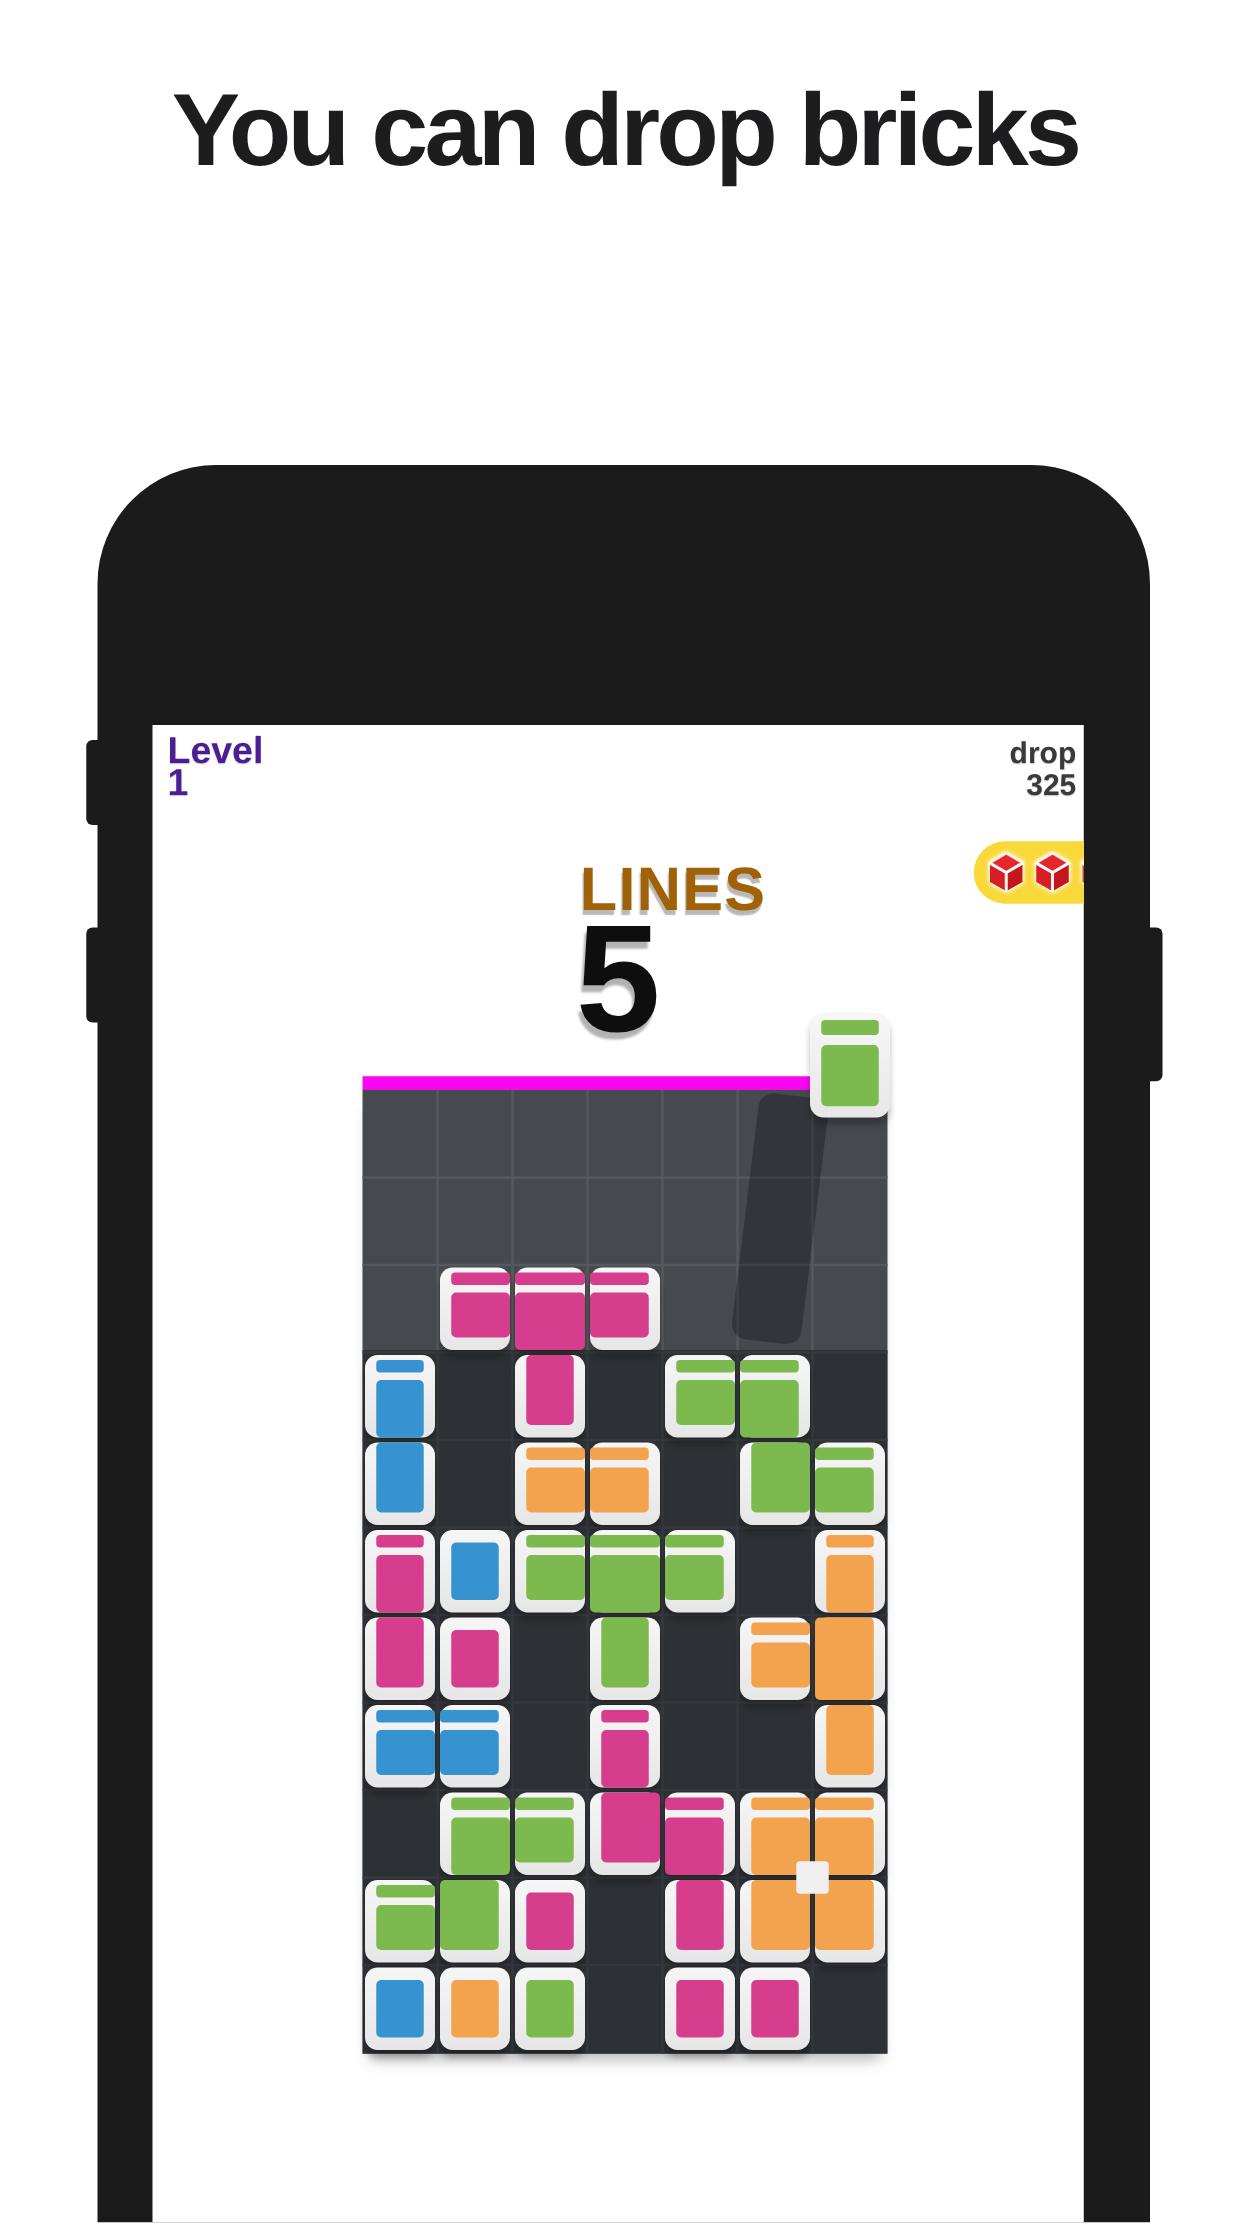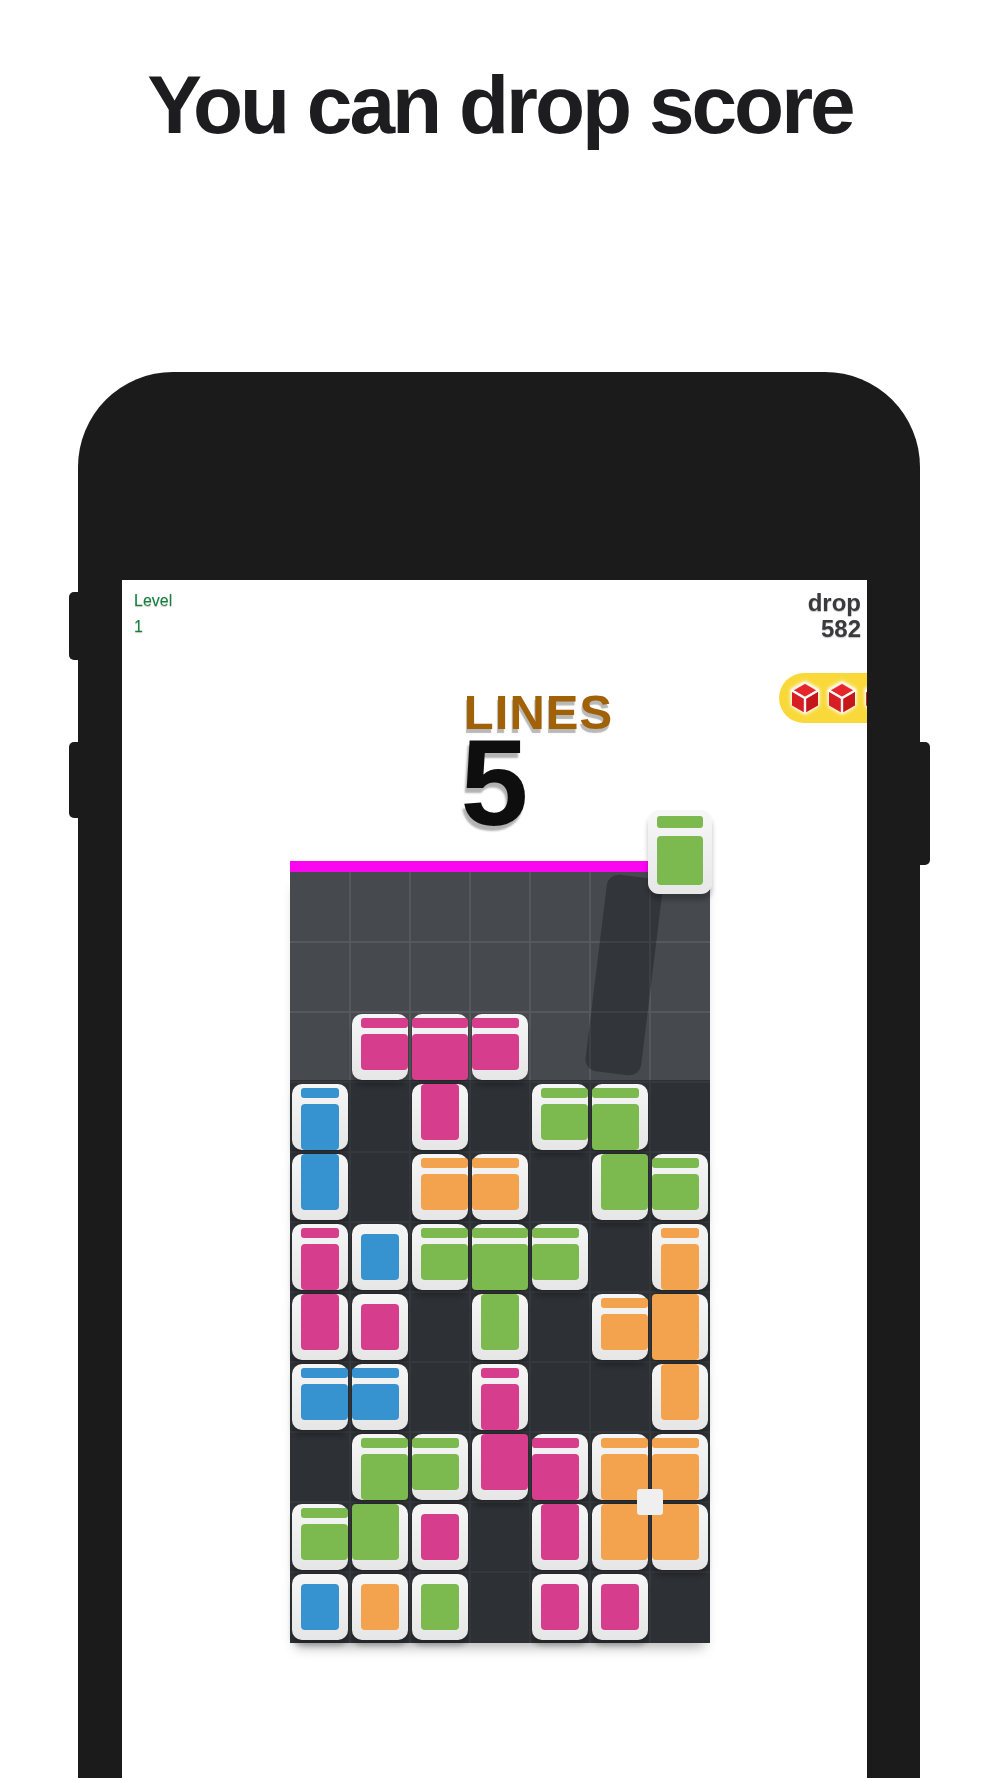--- a/index.html
+++ b/index.html
@@ -12,22 +12,22 @@
   .phone{position:absolute;left:78px;top:372px;width:842px;height:1406px;
          background:#1b1b1b;border-radius:95px 95px 0 0;}
   .nub{position:absolute;background:#1b1b1b;}
   .nub-l1{left:69px;top:592px;width:10px;height:68px;border-radius:5px 0 0 5px;}
   .nub-l2{left:69px;top:742px;width:10px;height:76px;border-radius:5px 0 0 5px;}
   .nub-r1{left:920px;top:742px;width:10px;height:123px;border-radius:0 5px 5px 0;}
 
   .screen{position:absolute;left:122px;top:580px;width:745px;height:1198px;
           background:#ffffff;overflow:hidden;}
 
-  .hud-level{position:absolute;left:12px;top:8px;font-size:16px;font-weight:normal;
-             color:#15803d;line-height:26px;text-shadow:0 1px 1px rgba(0,0,0,0.25);}
+  .hud-level{position:absolute;left:12px;top:8px;font-size:30px;font-weight:bold;
+             color:#4c1d95;line-height:26px;text-shadow:0 1px 1px rgba(0,0,0,0.25);}
   .hud-score{position:absolute;right:6px;top:10px;font-size:24px;font-weight:bold;
              color:#3a3a3d;line-height:26px;text-align:right;text-shadow:0 1px 1px rgba(0,0,0,0.25);}
 
   .badge{position:absolute;left:323px;top:7px;width:110px;height:73px;
          background:var(--yellow);border-radius:14px;border-bottom:5px solid var(--badge-edge);
          text-align:center;line-height:76px;font-size:50px;font-weight:bold;color:var(--red);
          text-shadow:-1px 3px 2px rgba(90,40,0,0.35);}
 
   .lines-label{position:absolute;left:0;width:745px;top:104px;text-align:center;
                font-size:49px;font-weight:bold;letter-spacing:1px;color:#a16207;
@@ -61,38 +61,38 @@
                  background:linear-gradient(#f7f7f7,#e7e7e7);border-radius:11px;
                  box-shadow:0 6px 5px rgba(0,0,0,0.25);}
   .floating-tile .strip{position:absolute;left:9px;top:6px;width:46px;height:12px;border-radius:3px;}
   .floating-tile .body{position:absolute;left:9px;top:26px;width:46px;height:49px;border-radius:4px;}
 </style>
 </head>
 <body style="--yellow: #f9d93a; --badge-edge: #ef9f2b; --red: #e81d25; --magenta: #fb06f0; --board-bg: #46494e; --grid-line: #55585d;">
 
 <div class="page">
 
-  <div class="title">You can drop score</div>
+  <div class="title">You can drop bricks</div>
 
   <div class="nub nub-l1"></div>
   <div class="nub nub-l2"></div>
   <div class="nub nub-r1"></div>
 
   <div class="phone"></div>
 
   <div class="screen">
 
     <div class="hud-level">
       <div>Level</div>
       <div>1</div>
     </div>
 
     <div class="hud-score">
       <div>drop</div>
-      <div>582</div>
+      <div>325</div>
     </div>
 
 
     <div class="lines-label">LINES</div>
     <div class="lines-value">5</div>
 
     <div class="pill" id="booster-pill">
 <svg class="cube" viewBox="0 0 36 36">
   <polygon points="18,3 31,10.5 18,18 5,10.5" fill="#e5262b"></polygon>
   <polygon points="5,10.5 18,18 18,33 5,25.5" fill="#d61e24"></polygon>

